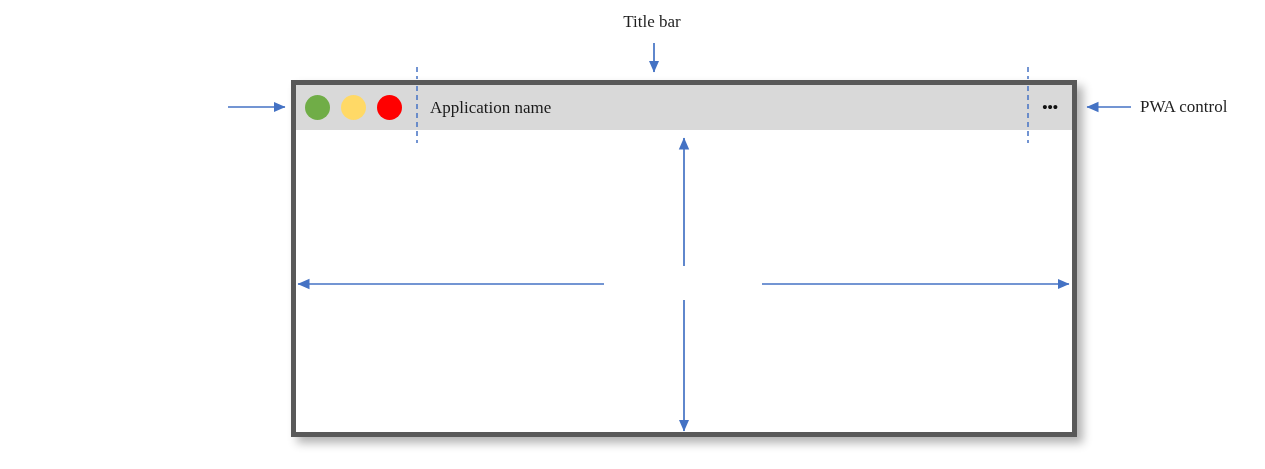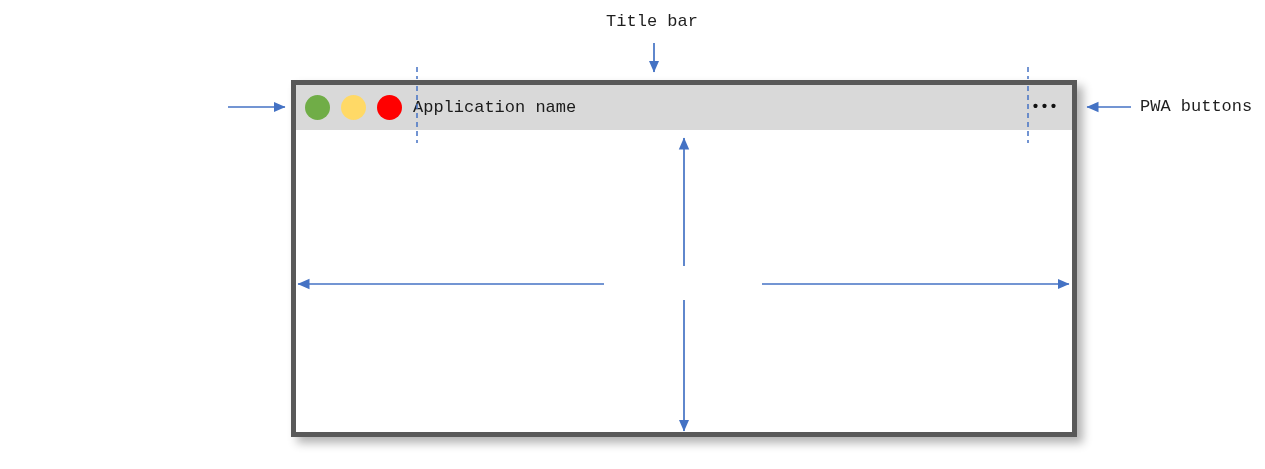--- a/index.html
+++ b/index.html
@@ -2,21 +2,21 @@
 <html><head>
 <meta charset="utf-8">
 <style>
   html, body { margin: 0; padding: 0; background: #ffffff; }
   .canvas {
     position: relative;
     width: 1265px;
     height: 469px;
     background: #ffffff;
     overflow: hidden;
-    font-family: Liberation Mono, monospace;
+    font-family: Liberation Serif, serif;
   }
   
   .label {
     position: absolute;
     font-size: 17px;
     line-height: 1.2;
     color: #1f1f1f;
     white-space: nowrap;
   }
   .label-titlebar { left: 652px; top: 12px; transform: translateX(-50%); }
@@ -44,20 +44,21 @@
     padding: 0 14px 0 9px;
   }
   .circle {
     width: 25px;
     height: 25px;
     border-radius: 50%;
     margin-right: 11px;
     flex: 0 0 auto;
   }
   .app-name {
+    margin-left: 17px;
     font-size: 17px;
     color: #1a1a1a;
   }
   .pwa-menu {
     margin-left: auto;
     font-size: 15px;
     font-weight: 700;
     letter-spacing: 0px;
     color: #111111;
     cursor: default;
@@ -74,21 +75,21 @@
   }
   .arrow { stroke: #4472c4; stroke-width: 1.7; fill: none; }
   .dash  { stroke: #4472c4; stroke-width: 1.5; fill: none; stroke-dasharray: 5 4; }
 </style>
 </head>
 <body>
 
 <div class="canvas">
 
   <div class="label label-titlebar">Title bar</div>
-  <div class="label label-pwa">PWA buttons</div>
+  <div class="label label-pwa">PWA control</div>
   <div class="label label-content">Web app content</div>
 
   <div class="pwa-window">
     <div class="titlebar">
       <span class="circle" style="background-color: rgb(112, 173, 71);"></span>
       <span class="circle" style="background-color: rgb(255, 217, 102);"></span>
       <span class="circle" style="background-color: rgb(255, 0, 0);"></span>
       <span class="app-name">Application name</span>
       <span class="pwa-menu">•••</span>
     </div>

